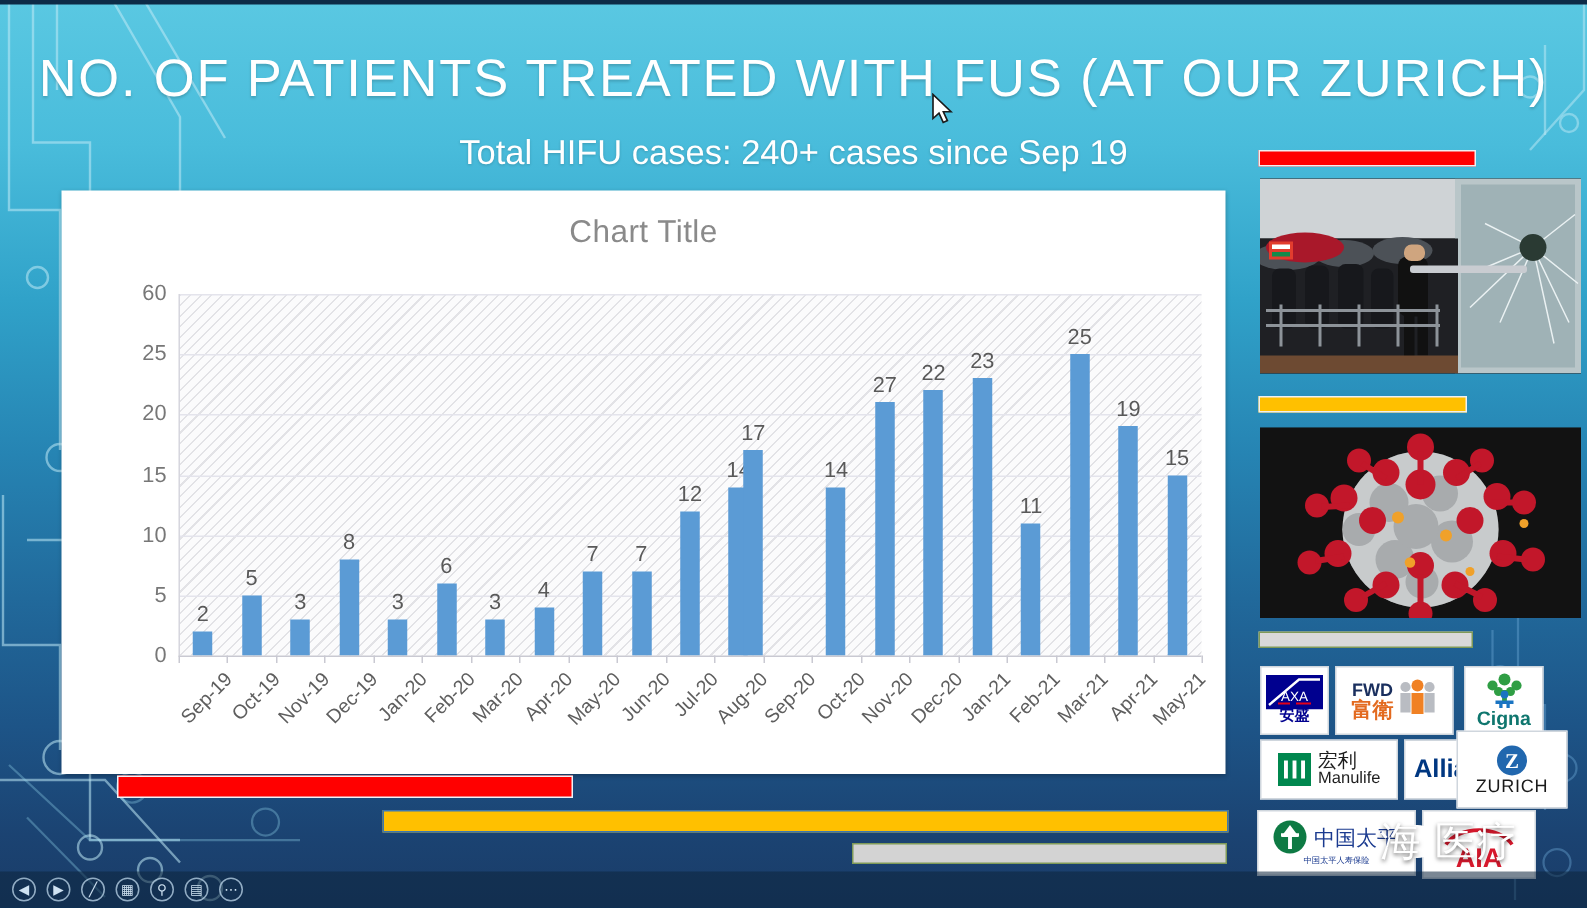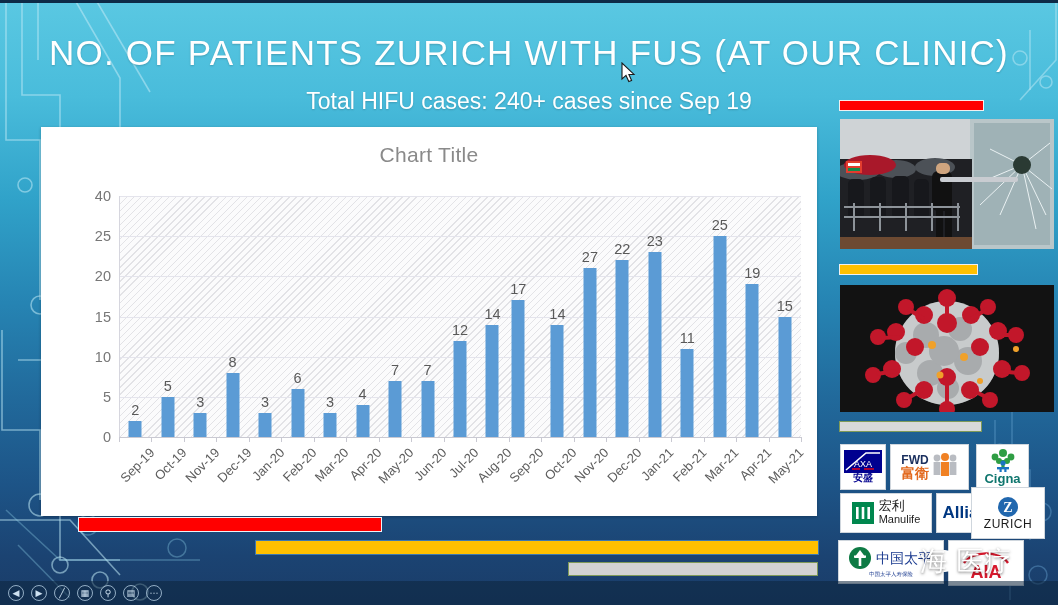--- a/index.html
+++ b/index.html
@@ -193,33 +193,33 @@
     <g stroke="#6fa9d8" stroke-opacity="0.40" fill="none" stroke-width="1.5">
       <path d="M995 420 V470 H1030 V540"></path>
       <path d="M1012 400 V450"></path>
       <circle cx="1000" cy="452" r="8"></circle>
       <circle cx="1042" cy="512" r="9"></circle>
       <circle cx="1038" cy="575" r="9"></circle>
       <path d="M960 555 H1010 V600"></path>
     </g>
   </svg>
 
-  <div class="slide-title">NO. OF PATIENTS ZURICH WITH FUS (AT OUR CLINIC)</div>
+  <div class="slide-title">NO. OF PATIENTS TREATED WITH FUS (AT OUR ZURICH)</div>
   <div class="slide-subtitle">Total HIFU cases: 240+ cases since Sep 19</div>
 
   <div id="chart-panel">
     <div class="chart-title">Chart Title</div>
     <div id="y-axis">
         <div class="ylabel" style="top: 241px;">0</div>
         <div class="ylabel" style="top: 200.833px;">5</div>
         <div class="ylabel" style="top: 160.667px;">10</div>
         <div class="ylabel" style="top: 120.5px;">15</div>
         <div class="ylabel" style="top: 80.3333px;">20</div>
         <div class="ylabel" style="top: 40.1667px;">25</div>
-        <div class="ylabel" style="top: 0px;">40</div>
+        <div class="ylabel" style="top: 0px;">60</div>
       </div>
     <div id="plot">
         <div class="gridline" style="top: 200.833px;"></div>
         <div class="gridline" style="top: 160.667px;"></div>
         <div class="gridline" style="top: 120.5px;"></div>
         <div class="gridline" style="top: 80.3333px;"></div>
         <div class="gridline" style="top: 40.1667px;"></div>
         <div class="gridline" style="top: 0px;"></div>
       </div>
     <div id="bars">
@@ -264,21 +264,21 @@
           <div class="bar-value" style="bottom: 59.2333px;">7</div>
         </div>
         <div class="bar-slot" style="left: 324.762px; width: 32.4762px;">
           <div class="bar" style="height: 96.4px; background: rgb(91, 155, 213);"></div>
           <div class="bar-value" style="bottom: 99.4px;">12</div>
         </div>
         <div class="bar-slot" style="left: 357.238px; width: 32.4762px;">
           <div class="bar" style="height: 112.467px; background: rgb(91, 155, 213);"></div>
           <div class="bar-value" style="bottom: 115.467px;">14</div>
         </div>
-        <div class="bar-slot" style="left: 383px; width: 32.4762px; margin-top: 38px;">
+        <div class="bar-slot" style="left: 367px; width: 32.4762px; margin-top: 38px;">
           <div class="bar" style="height: 136.567px; background: rgb(91, 155, 213);"></div>
           <div class="bar-value" style="bottom: 139.567px;">17</div>
         </div>
         <div class="bar-slot" style="left: 422.19px; width: 32.4762px;">
           <div class="bar" style="height: 112.467px; background: rgb(91, 155, 213);"></div>
           <div class="bar-value" style="bottom: 115.467px;">14</div>
         </div>
         <div class="bar-slot" style="left: 454.667px; width: 32.4762px;">
           <div class="bar" style="height: 168.7px; background: rgb(91, 155, 213);"></div>
           <div class="bar-value" style="bottom: 171.7px;">27</div>
@@ -524,21 +524,21 @@
         <div style="display:flex;align-items:center;gap:5px;">
           <svg width="22" height="22" viewBox="0 0 22 22">
             <rect width="22" height="22" fill="#00874e"></rect>
             <g fill="#fff">
               <rect x="4" y="5" width="2.6" height="12"></rect>
               <rect x="9.7" y="5" width="2.6" height="12"></rect>
               <rect x="15.4" y="5" width="2.6" height="12"></rect>
             </g>
           </svg>
           <div>
-            <div style="color:#1d1d1d;font-size:13px;line-height:1;font-family:Liberation Mono, monospace;">宏利</div>
+            <div style="color:#1d1d1d;font-size:13px;line-height:1;">宏利</div>
             <div style="color:#1d1d1d;font-size:11px;line-height:1.2;">Manulife</div>
           </div>
         </div>
       </div>
 
       <div class="logo" style="left:100px; top:53px; width:93px; height:40px;">
         <div style="display:flex;align-items:center;gap:5px;">
           <span style="color:#003781;font-weight:bold;font-size:17px;">Allianz</span>
           <svg width="20" height="20" viewBox="0 0 20 20">
             <circle cx="10" cy="10" r="9.2" fill="#003781"></circle>

